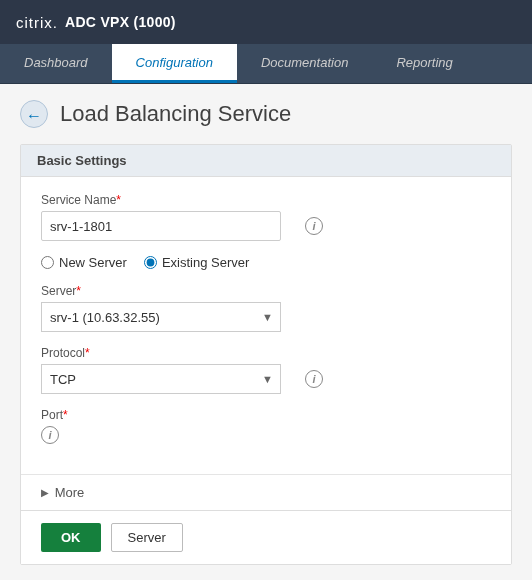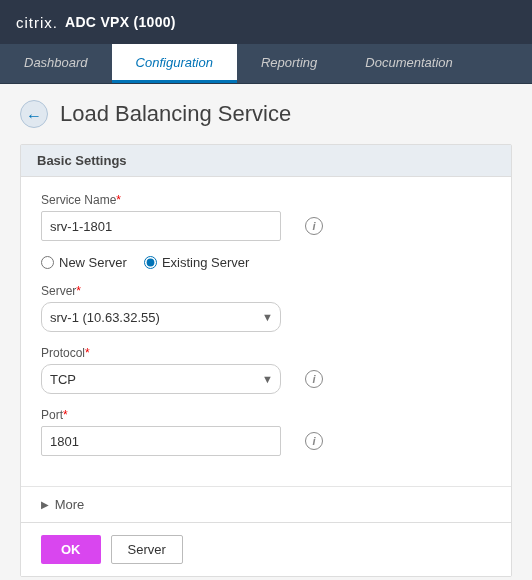--- a/index.html
+++ b/index.html
@@ -184,21 +184,21 @@
 
     
     .form-select-wrapper {
       position: relative;
       width: 240px;
     }
     .form-select {
       width: 100%;
       height: 30px;
       border: 1px solid #ccc;
-      border-radius: 10px;
+      border-radius: 0;
       padding: 4px 28px 4px 8px;
       font-size: 13px;
       color: #333;
       appearance: none;
       background: #fff;
       cursor: pointer;
       outline: none;
     }
     .select-arrow {
       position: absolute;
@@ -228,21 +228,21 @@
 
     
     .form-footer {
       border-top: 1px solid #ddd;
       padding: 12px 20px;
       display: flex;
       gap: 10px;
       background: #fff;
     }
     .btn-ok {
-      background: #d946ef;
+      background: #15803d;
       color: #fff;
       border: none;
       border-radius: 2px;
       padding: 6px 20px;
       font-size: 13px;
       cursor: pointer;
       font-weight: 600;
     }
     .btn-cancel {
       background: #fff;
@@ -260,22 +260,22 @@
 <div class="top-bar">
   <div class="citrix-logo">
     <span class="logo-text">citrix.</span>
   </div>
   <span class="app-title">ADC VPX (1000)</span>
 </div>
 
 <div class="nav-tabs">
   <div class="nav-tab">Dashboard</div>
   <div class="nav-tab active">Configuration</div>
+  <div class="nav-tab">Documentation</div>
   <div class="nav-tab">Reporting</div>
-  <div class="nav-tab">Documentation</div>
 </div>
 
 <div class="main-content">
 
   <div class="page-header">
     <div class="back-btn">←</div>
     <h1 class="page-title">Load Balancing Service</h1>
   </div>
 
   <div class="form-card">
@@ -331,21 +331,20 @@
           </div>
           <span class="info-icon">i</span>
         </div>
       </div>
 
       <div class="form-group">
         <label class="form-label">
           <span>Port</span><span class="required">*</span>
         </label>
         <div class="input-with-icon">
-          <input type="text" class="form-input" value="1801" style="">
           <span class="info-icon">i</span>
         </div>
       </div>
 
     </div>
 
     <div class="more-section">
       <span class="more-arrow">▶</span>
       <span>More</span>
     </div>

